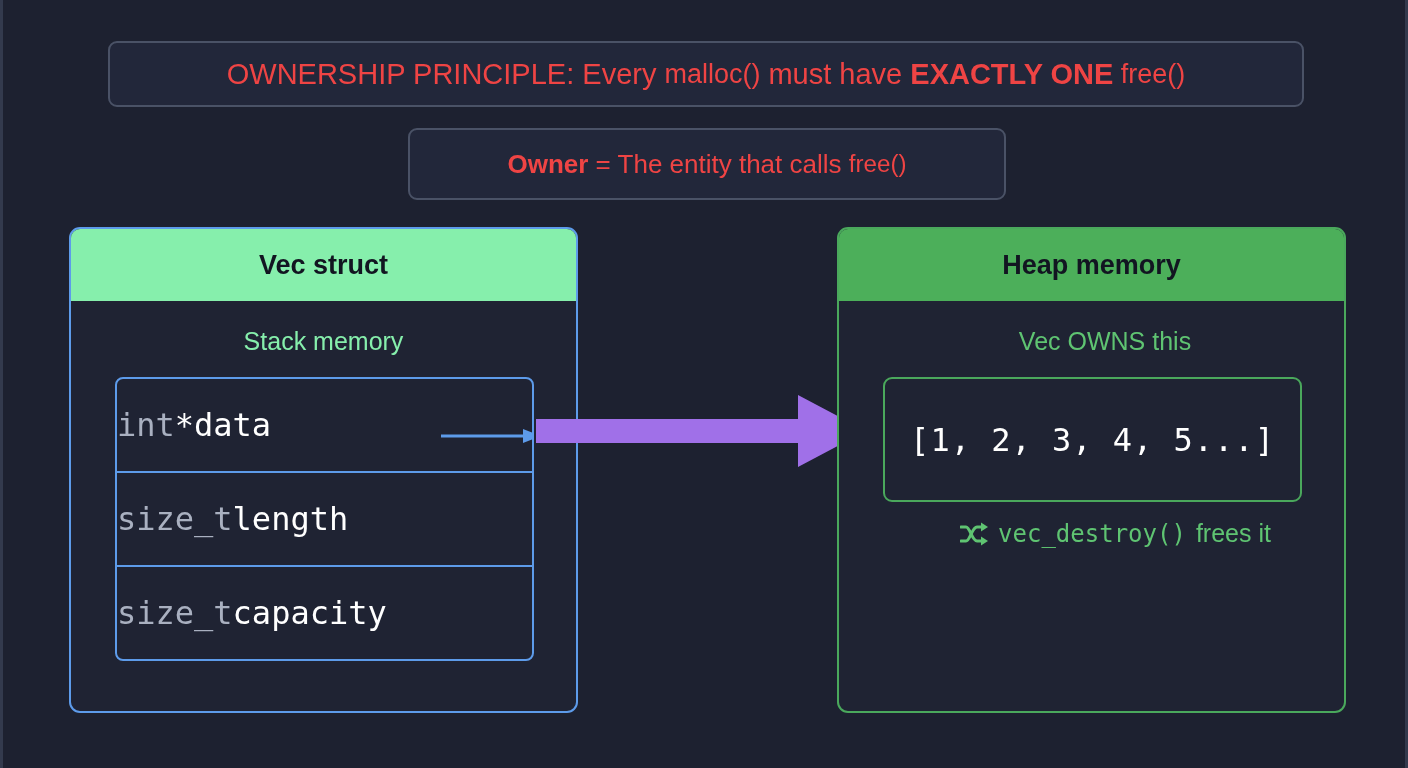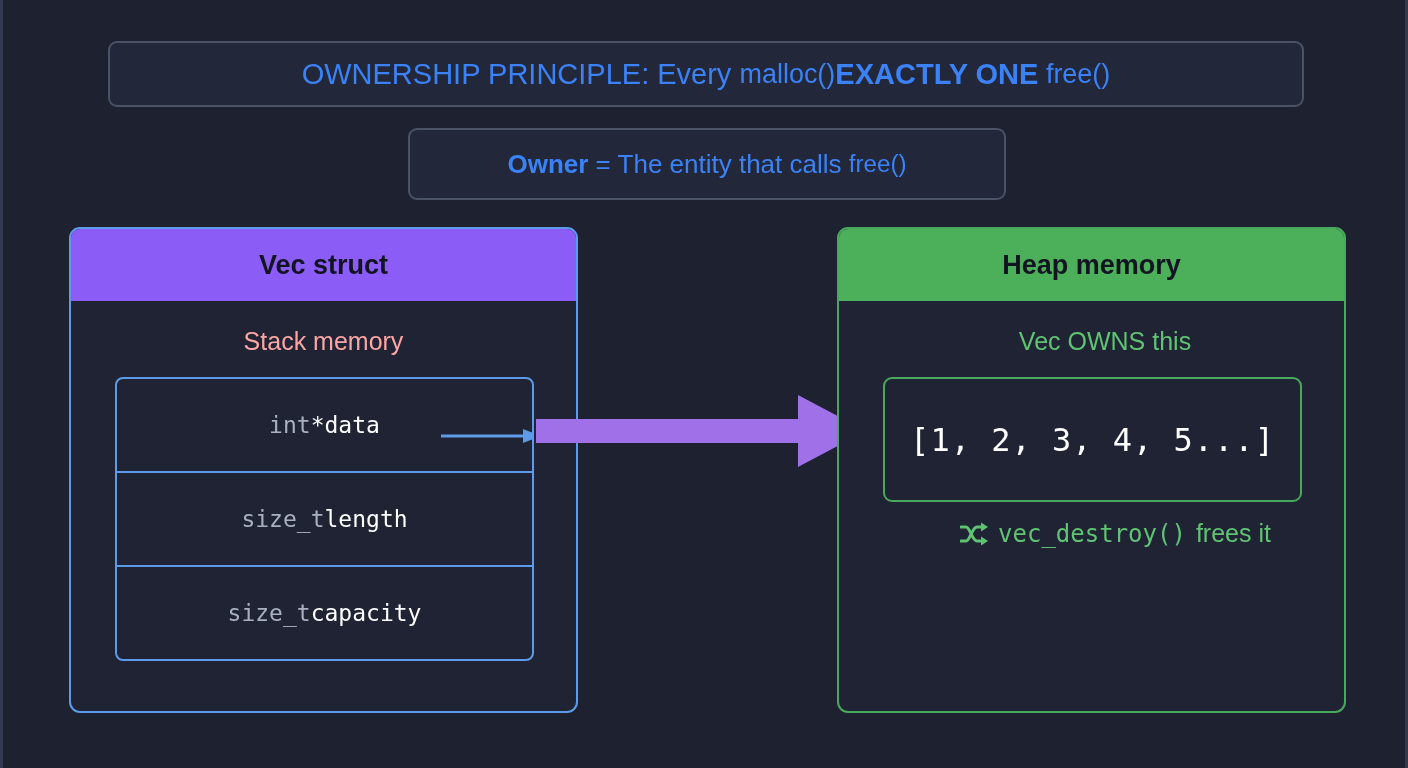--- a/index.html
+++ b/index.html
@@ -27,21 +27,21 @@
   
   .banner {
     position: absolute;
     box-sizing: border-box;
     background: #22273a;
     border: 2px solid #4a5266;
     border-radius: 9px;
     display: flex;
     align-items: center;
     justify-content: center;
-    color: #3b82f6;
+    color: #ef4444;
     white-space: pre;
   }
   #banner-principle {
     left: 105px;
     top: 41px;
     width: 1196px;
     height: 66px;
     font-size: 29px;
   }
   #banner-owner {
@@ -81,51 +81,51 @@
   }
   .panel-header {
     height: 72px;
     display: flex;
     align-items: center;
     justify-content: center;
     font-size: 27px;
     font-weight: bold;
     color: #121521;
   }
-  #panel-vec .panel-header { background: #8b5cf6; }
+  #panel-vec .panel-header { background: #86efac; }
   #panel-heap .panel-header { background: #4caf5a; }
 
   .panel-subtitle {
     margin-top: 26px;
     text-align: center;
     font-size: 25px;
   }
-  #vec-subtitle { color: #fca5a5; }
+  #vec-subtitle { color: #86efac; }
   #heap-subtitle { color: #5fc472; padding-left: 27px; }
 
   
   #vec-fields {
     position: absolute;
     left: 44px;
     top: 148px;
     width: 419px;
     box-sizing: border-box;
     border: 2px solid #5d9bea;
     border-radius: 8px;
     overflow: hidden;
   }
   .vec-field {
     height: 92px;
     display: flex;
     align-items: center;
-    justify-content: center;
+    justify-content: flex-start;
     position: relative;
     border-bottom: 2px solid #5d9bea;
     font-family: "DejaVu Sans Mono", "Liberation Mono", monospace;
-    font-size: 23px;
+    font-size: 32px;
     color: #ffffff;
   }
   .vec-field:last-child { border-bottom: none; }
   .ftype { color: #a9b0c0; }
   .fname { color: #ffffff; }
 
   
   #ptr-arrow {
     position: absolute;
     left: 324px;
@@ -179,21 +179,21 @@
     width: 330px;
     height: 76px;
   }
 </style>
 </head>
 <body>
 
 <div id="canvas">
 
   <div class="banner" id="banner-principle">
-    <span>OWNERSHIP PRINCIPLE: Every </span><span class="mono">malloc()</span><span class="bold">EXACTLY ONE</span><span class="mono"> free()</span>
+    <span>OWNERSHIP PRINCIPLE: Every </span><span class="mono">malloc()</span><span> must have </span><span class="bold">EXACTLY ONE</span><span class="mono"> free()</span>
   </div>
 
   <div class="banner" id="banner-owner">
     <span class="bold">Owner</span><span> = The entity that calls </span><span class="mono">free()</span>
   </div>
 
   <div class="panel" id="panel-vec">
     <div class="panel-header">
       <span>Vec struct</span>
     </div>

